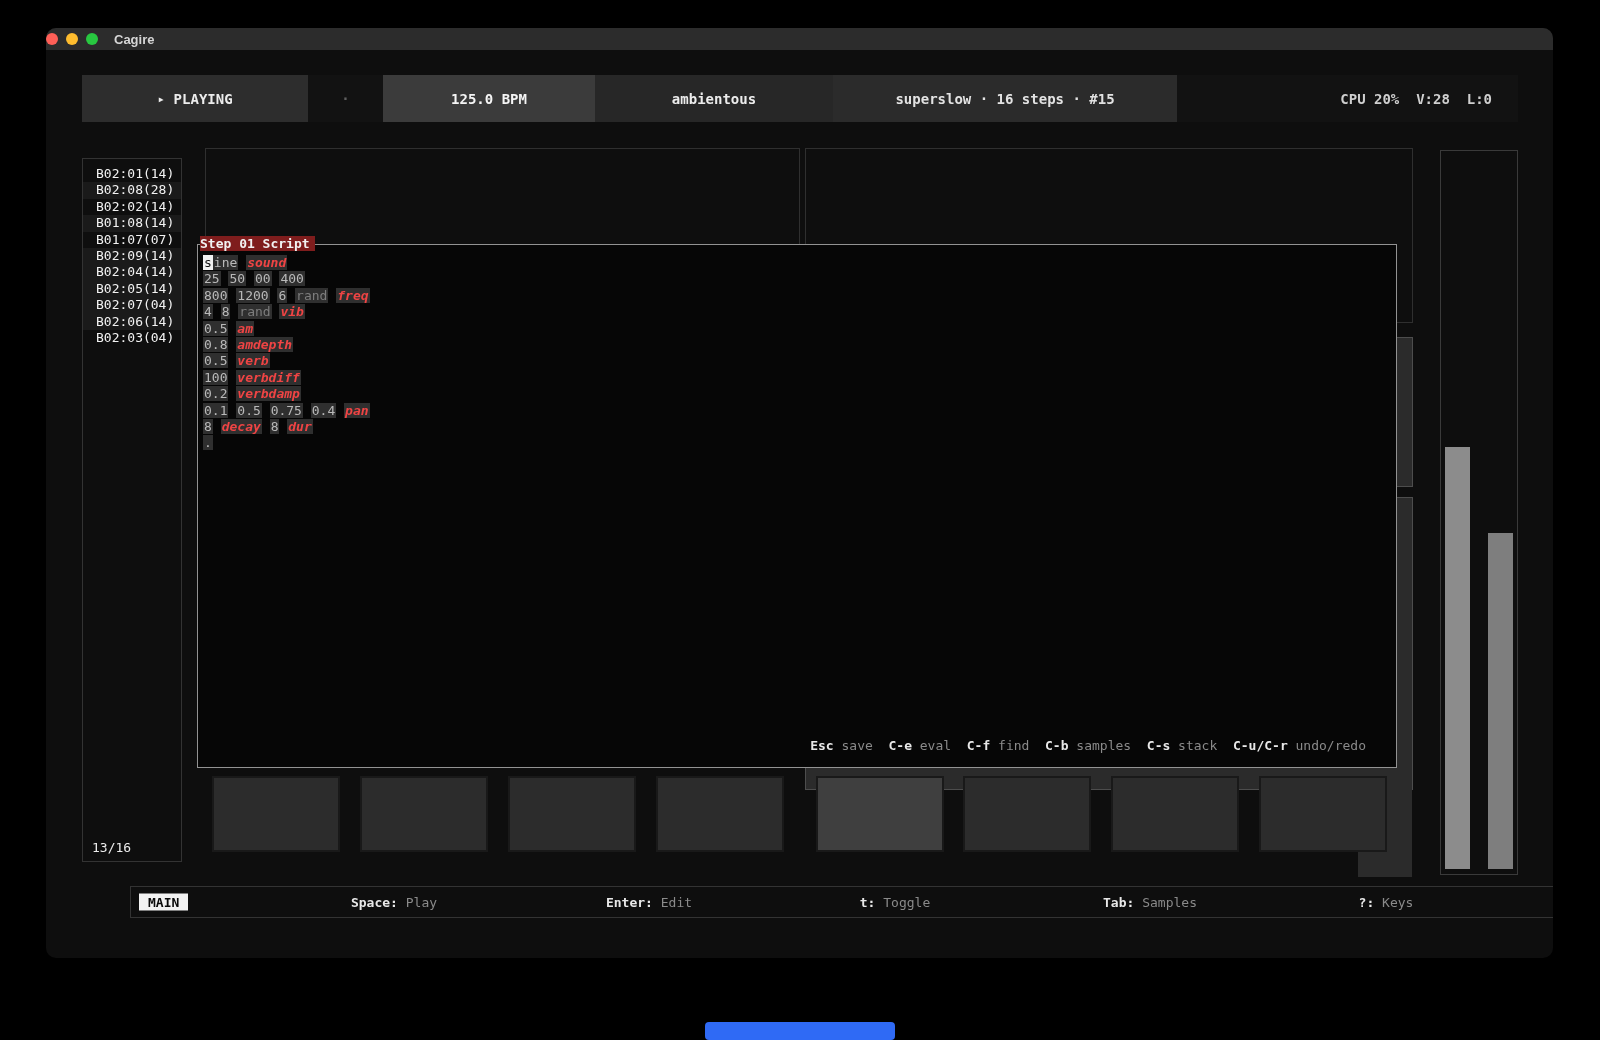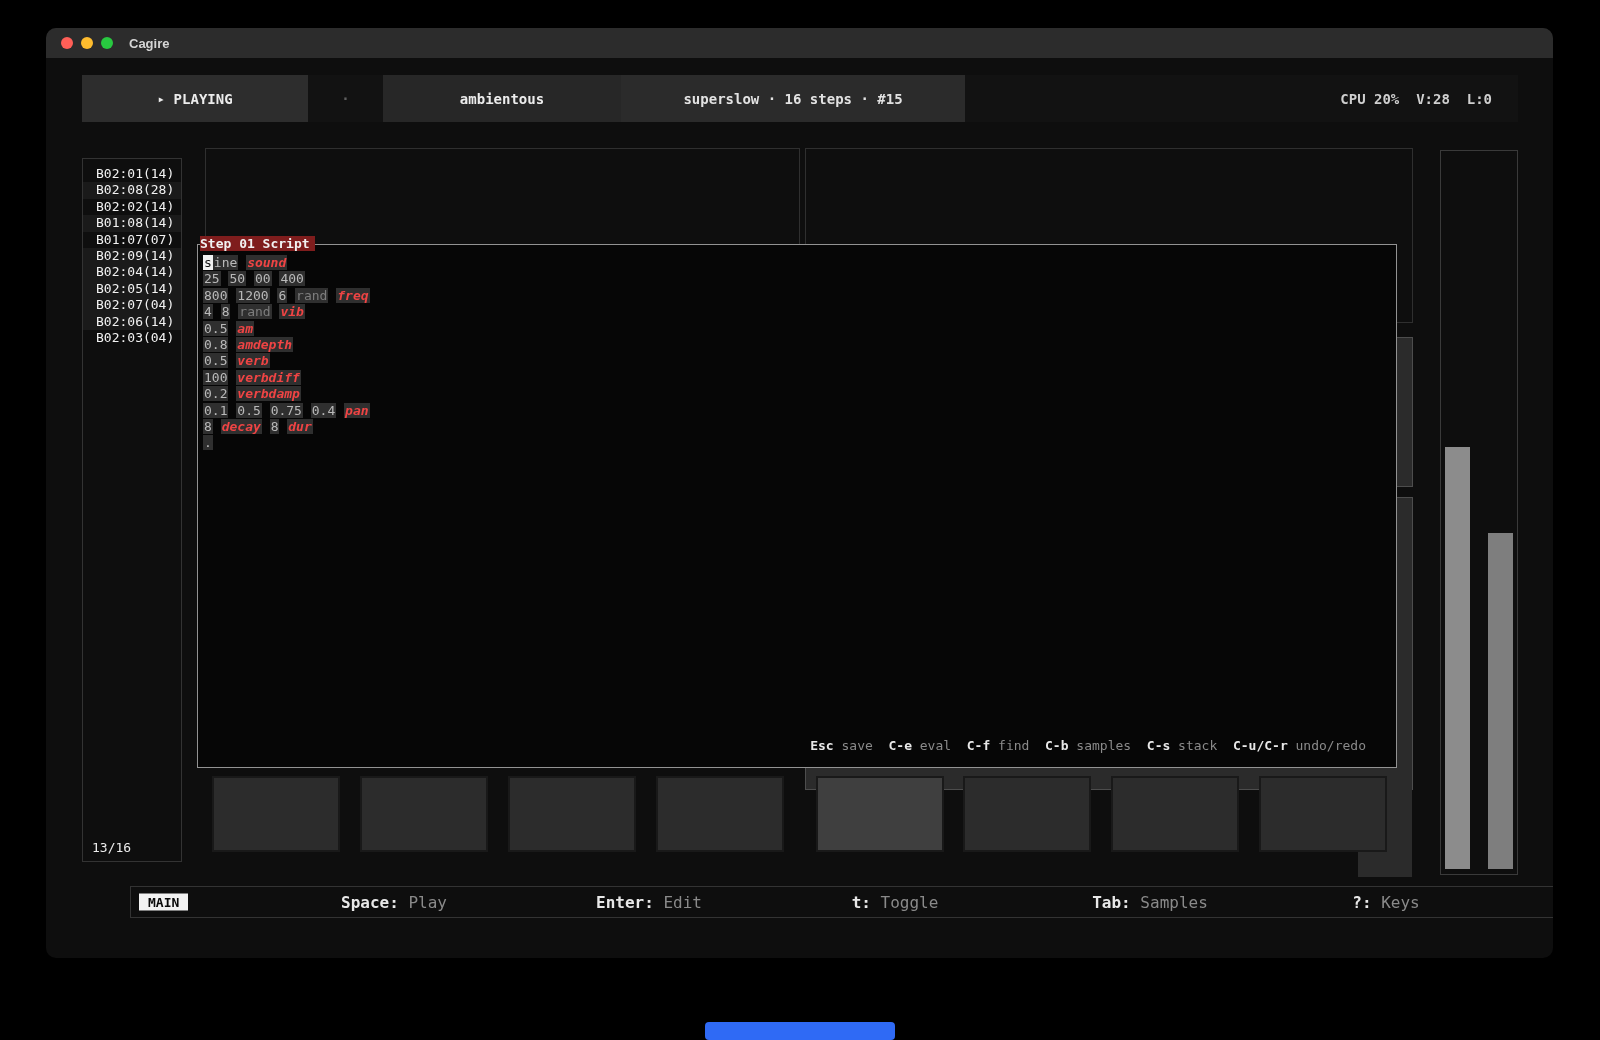--- a/index.html
+++ b/index.html
@@ -2,21 +2,21 @@
 <html><head>
 <meta charset="utf-8">
 <style>
   * { margin:0; padding:0; box-sizing:border-box; }
   html,body { width:1600px; height:1040px; background:#000; overflow:hidden; }
   body { font-family:"DejaVu Sans Mono", monospace; position:relative; }
   .abs { position:absolute; }
 
   .window { position:absolute; left:46px; top:28px; width:1507px; height:930px;
             background:#0e0e0e; border-radius:10px; overflow:hidden; }
-  .titlebar { height:30px; background:#2c2c2c; display:flex; align-items:center; padding-left:15px; }
+  .titlebar { height:22px; background:#2c2c2c; display:flex; align-items:center; }
   .light { width:12px; height:12px; border-radius:50%; margin-right:8px; }
   .win-title { margin-left:8px; font-family:"Liberation Sans", sans-serif; font-size:13px;
                font-weight:bold; color:#d6d6d6; }
 
   .hdr { left:36px; top:47px; width:1436px; height:47px; display:flex; }
   .hseg { height:100%; display:flex; align-items:center; justify-content:center;
           font-size:14px; font-weight:bold; color:#ececec; white-space:pre; }
   .seg-playing { width:226px; background:#2d2d2d; }
   .seg-dot { width:75px; background:#121212; color:#5f5f5f; }
   .seg-bpm { width:212px; background:#3b3b3b; color:#f5f5f5; }
@@ -57,21 +57,21 @@
 
   .step-row { left:0; top:748px; width:100%; height:80px; }
   .stepbox { position:absolute; top:0; width:128px; height:76px; background:#2c2c2c;
              border:2px solid #191919; }
   .stepbox.active { background:#3f3f3f; }
 
   .statusbar { left:36px; top:858px; width:1436px; height:32px; border:1px solid #333;margin-left:48px; }
   .mode-badge { position:absolute; left:8px; top:50%; transform:translateY(-50%);
                 background:#f2f2f2; color:#0a0a0a; font-weight:bold; font-size:13px;
                 padding:1px 9px; }
-  .sb-hint { position:absolute; top:50%; transform:translate(-50%,-50%); font-size:16px;
+  .sb-hint { position:absolute; top:50%; transform:translate(-50%,-50%); font-size:13px;
              white-space:pre; }
 
   .dock-bar { left:705px; top:1022px; width:190px; height:18px; border-radius:4px; }
 </style>
 </head>
 <body>
 
 <div class="window">
 
   <div class="titlebar">
@@ -81,20 +81,23 @@
     <span class="win-title">Cagire</span>
   </div>
 
   <div class="abs hdr">
     <div class="hseg seg-playing">
       <span class="play-tri">▸</span>
       <span>PLAYING</span>
     </div>
     <div class="hseg seg-dot">
       <span>·</span>
+    </div>
+    <div class="hseg seg-bpm">
+      <span>125.0 BPM</span>
     </div>
     <div class="hseg seg-scene">
       <span>ambientous</span>
     </div>
     <div class="hseg seg-pattern">
       <span>superslow · 16 steps · #15</span>
     </div>
     <div class="hseg seg-stats">
       <span>CPU 20%  V:28  L:0</span>
     </div>

